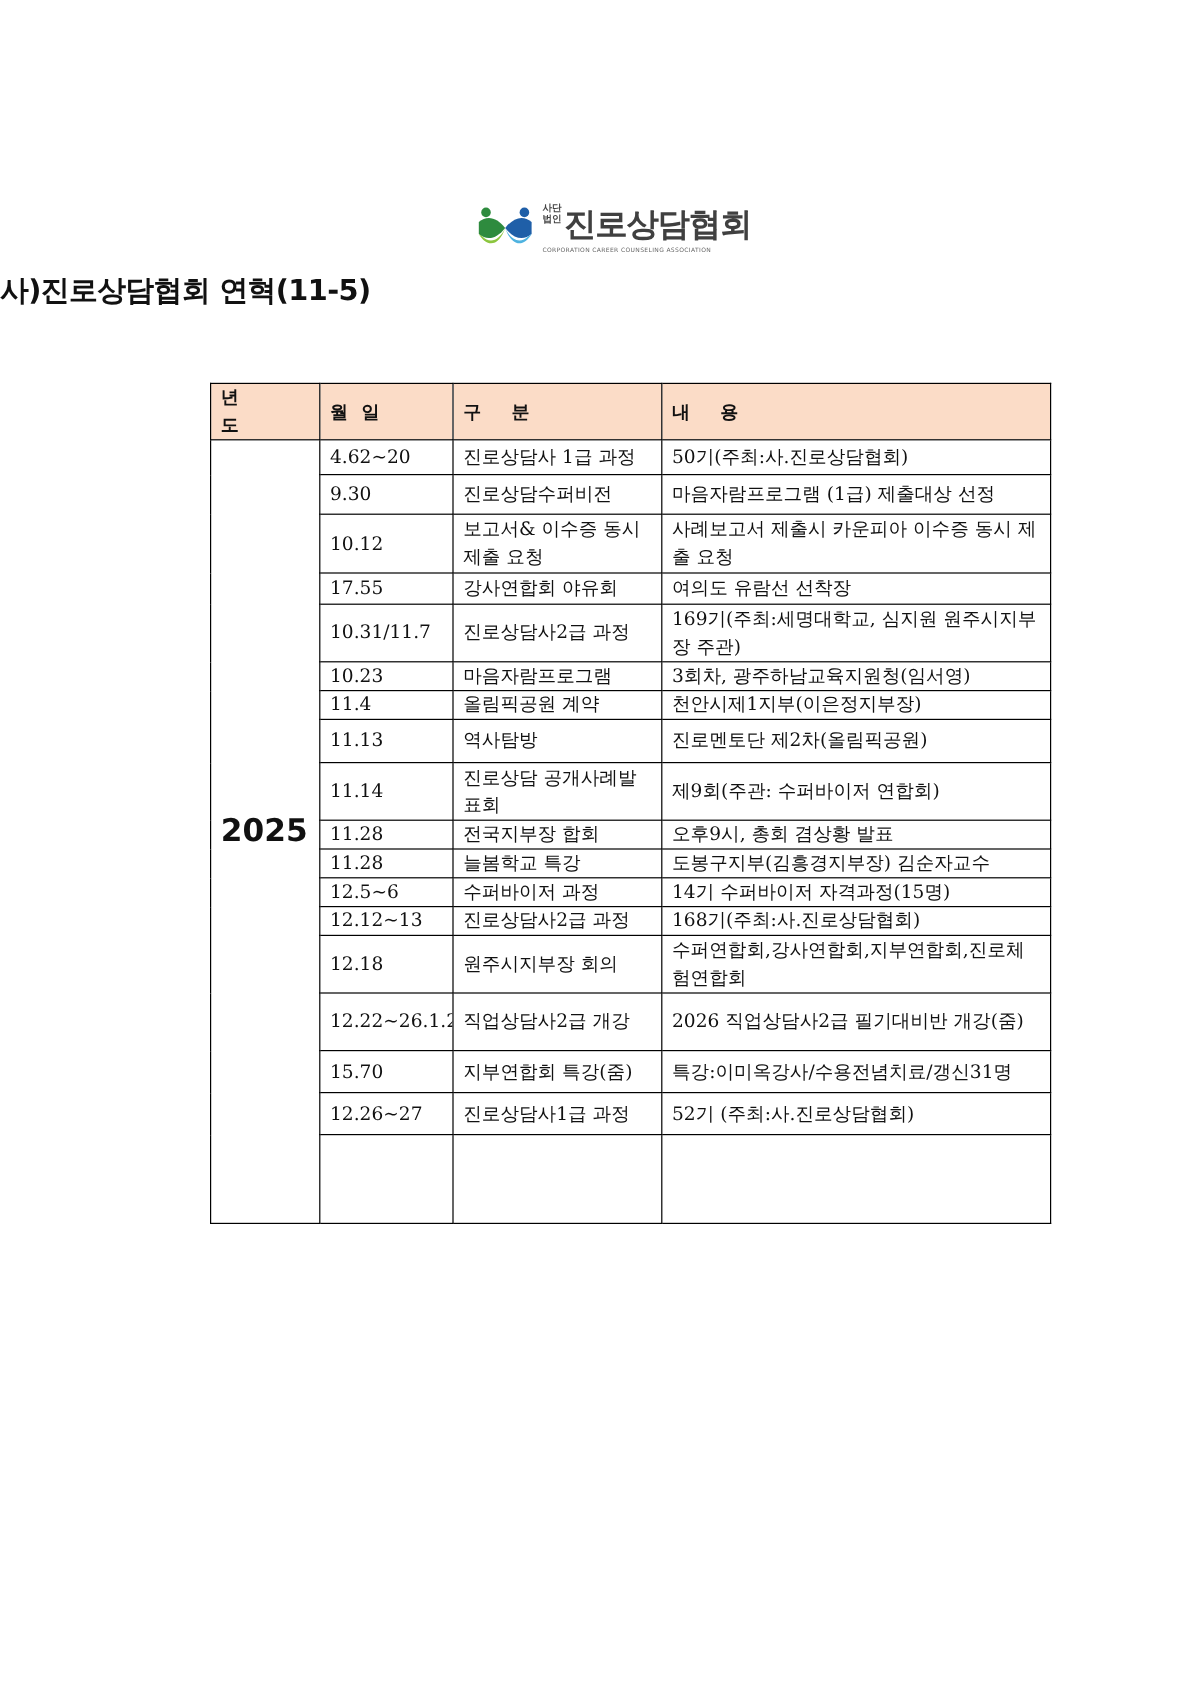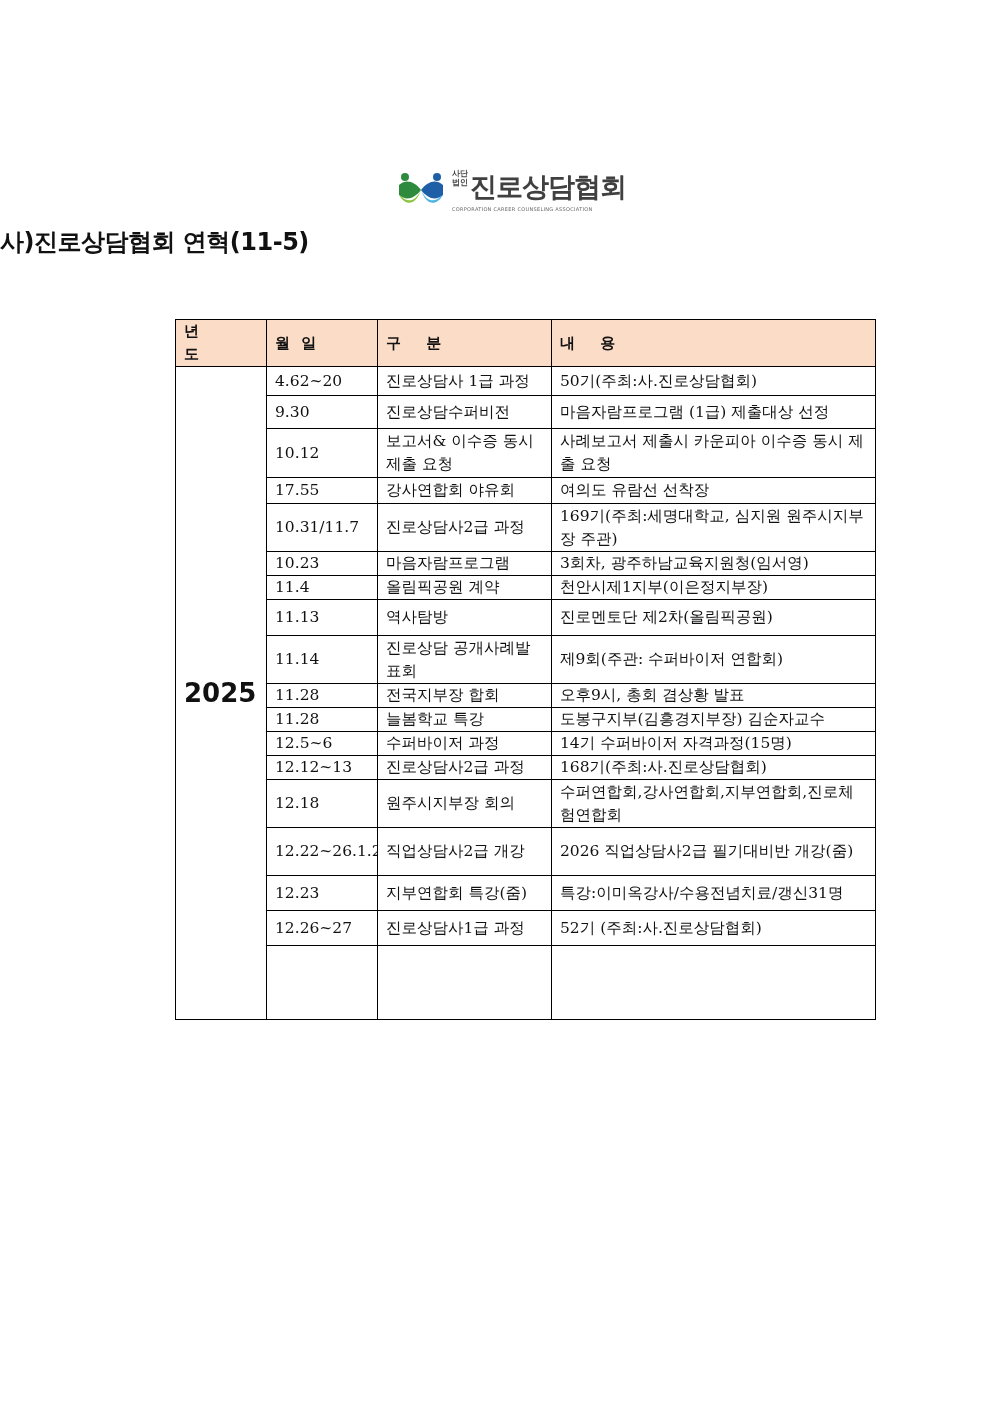--- a/index.html
+++ b/index.html
@@ -219,21 +219,21 @@
       <td class="cell">12.18</td>
       <td class="cell">원주시지부장 회의</td>
       <td class="cell">수퍼연합회,강사연합회,지부연합회,진로체험연합회</td>
     </tr>
     <tr style="height:48px">
       <td class="cell">12.22~26.1.28</td>
       <td class="cell">직업상담사2급 개강</td>
       <td class="cell">2026 직업상담사2급 필기대비반 개강(줌)</td>
     </tr>
     <tr style="height:35px">
-      <td class="cell">12.23</td>
+      <td class="cell">15.70</td>
       <td class="cell">지부연합회 특강(줌)</td>
       <td class="cell">특강:이미옥강사/수용전념치료/갱신31명</td>
     </tr>
     <tr style="height:35px">
       <td class="cell">12.26~27</td>
       <td class="cell">진로상담사1급 과정</td>
       <td class="cell">52기 (주최:사.진로상담협회)</td>
     </tr>
     <tr style="height:74px">
       <td class="cell"></td>

